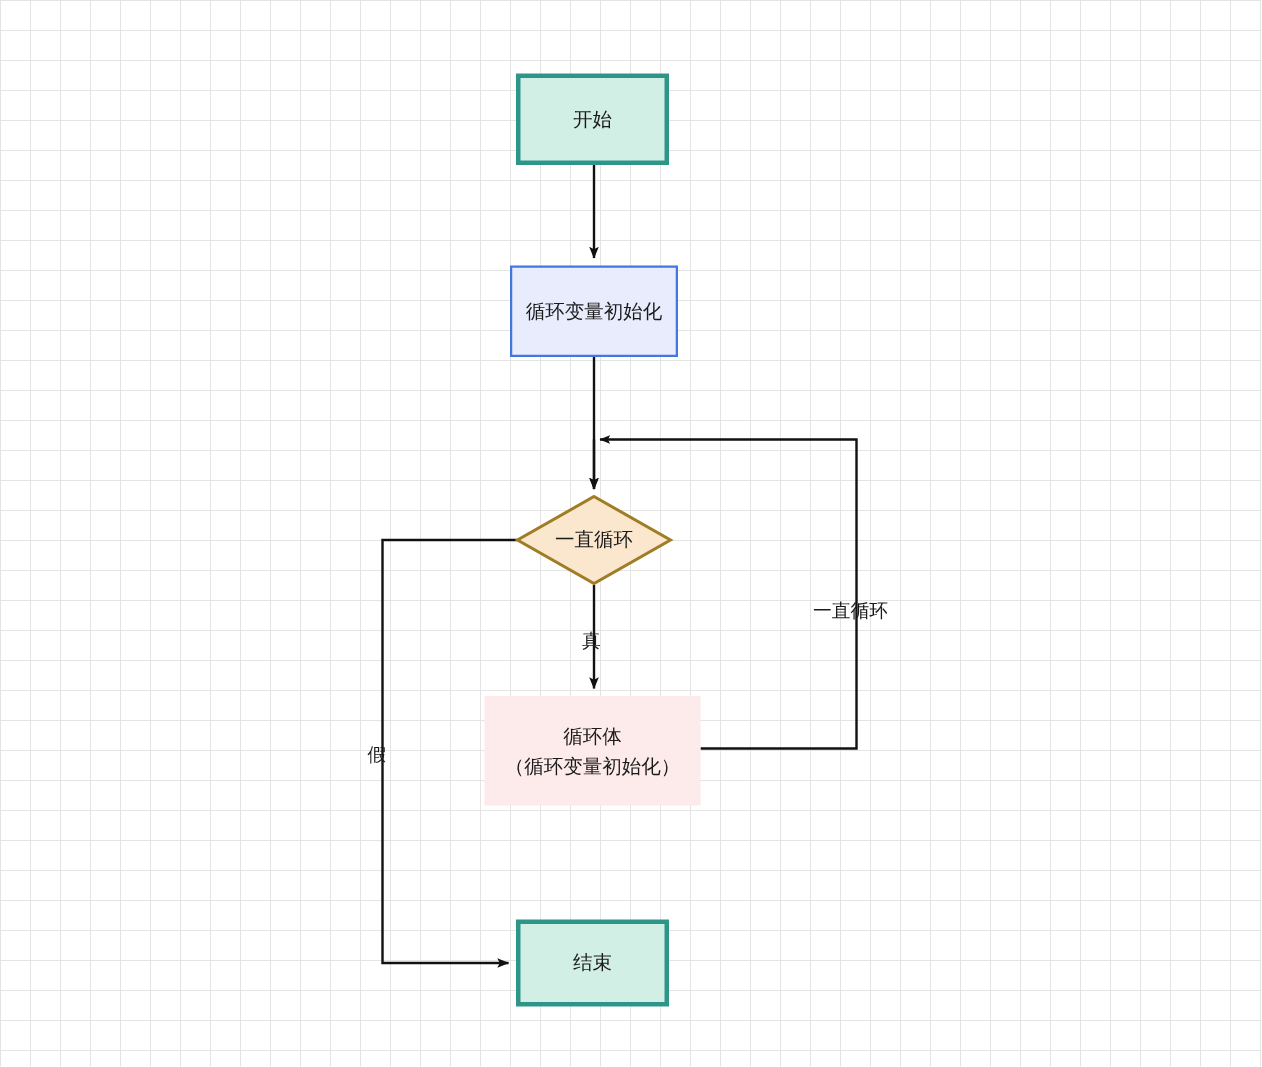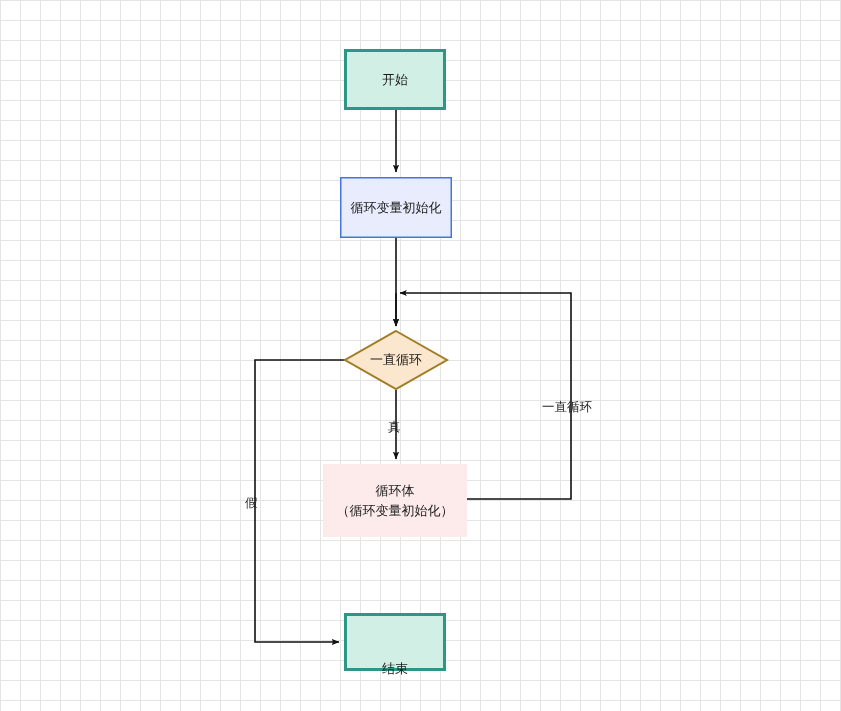--- a/index.html
+++ b/index.html
@@ -101,21 +101,21 @@
 
   <div class="node-label" style="left:344px; top:330px; width:104px; height:60px;">
     <span>一直循环</span>
   </div>
 
   <div class="node-label" style="left:323px; top:464px; width:144px; height:73px;text-align:right;">
     <span>循环体</span>
     <span>（循环变量初始化）</span>
   </div>
 
-  <div class="node-label" style="left:344px; top:640px; width:102px; height:58px;">
+  <div class="node-label" style="left:344px; top:613px; width:102px; height:58px;">
     <span>结束</span>
   </div>
 
   <div class="edge-label" style="left:388px; top:420px;">真</div>
 
   <div class="edge-label" style="left:245px; top:496px;">假</div>
 
   <div class="edge-label" style="left:542px; top:400px;">一直循环</div>
 
 </div>

